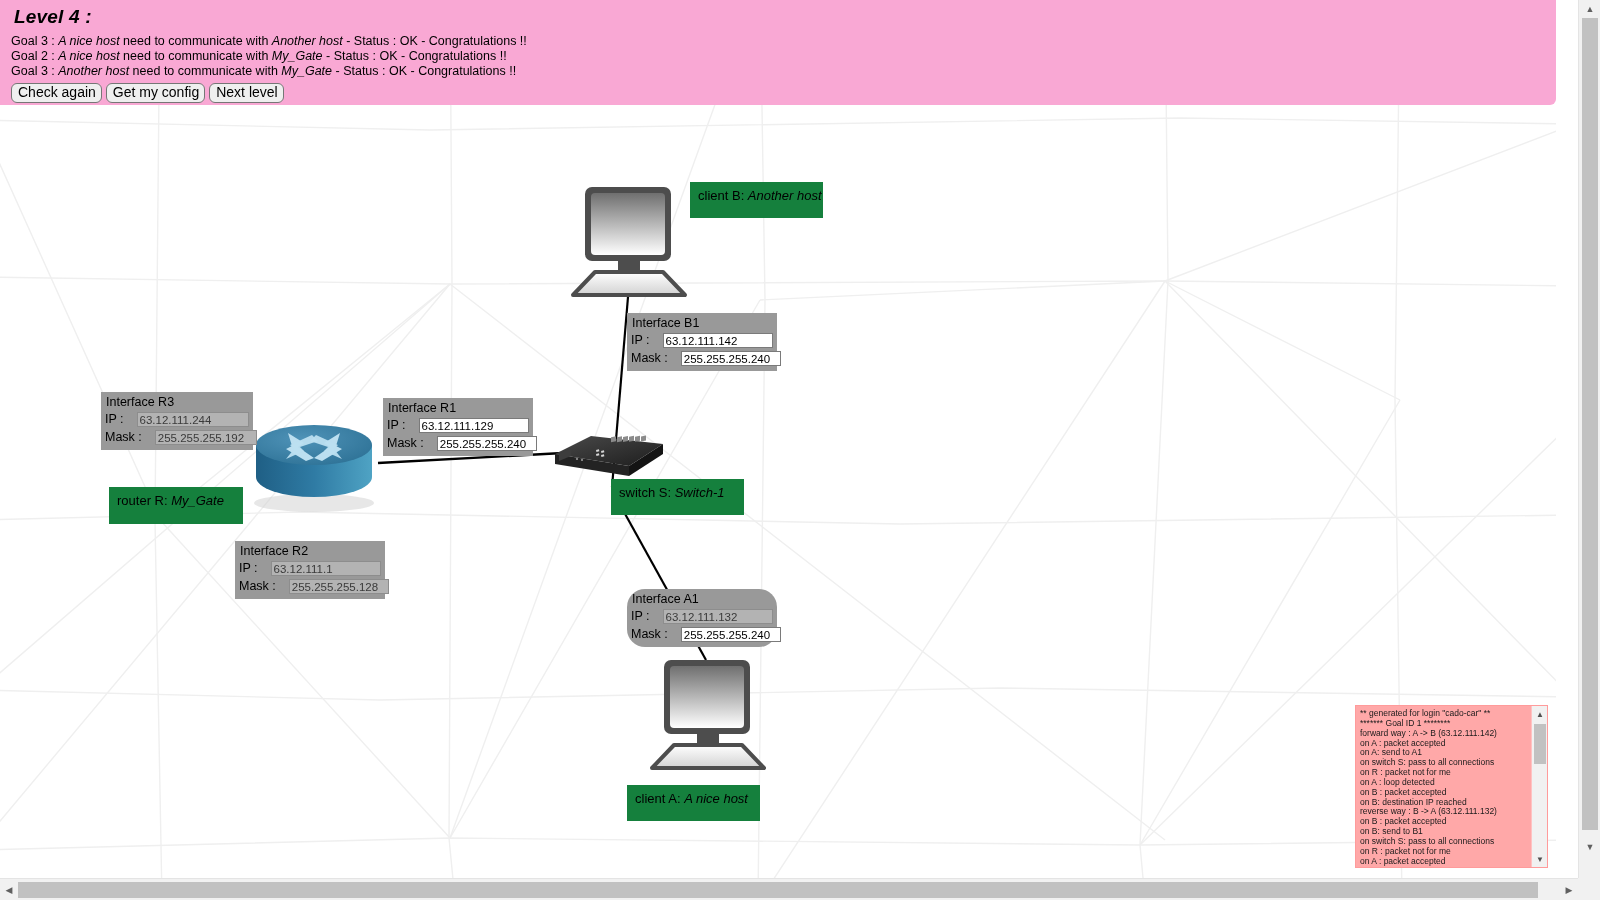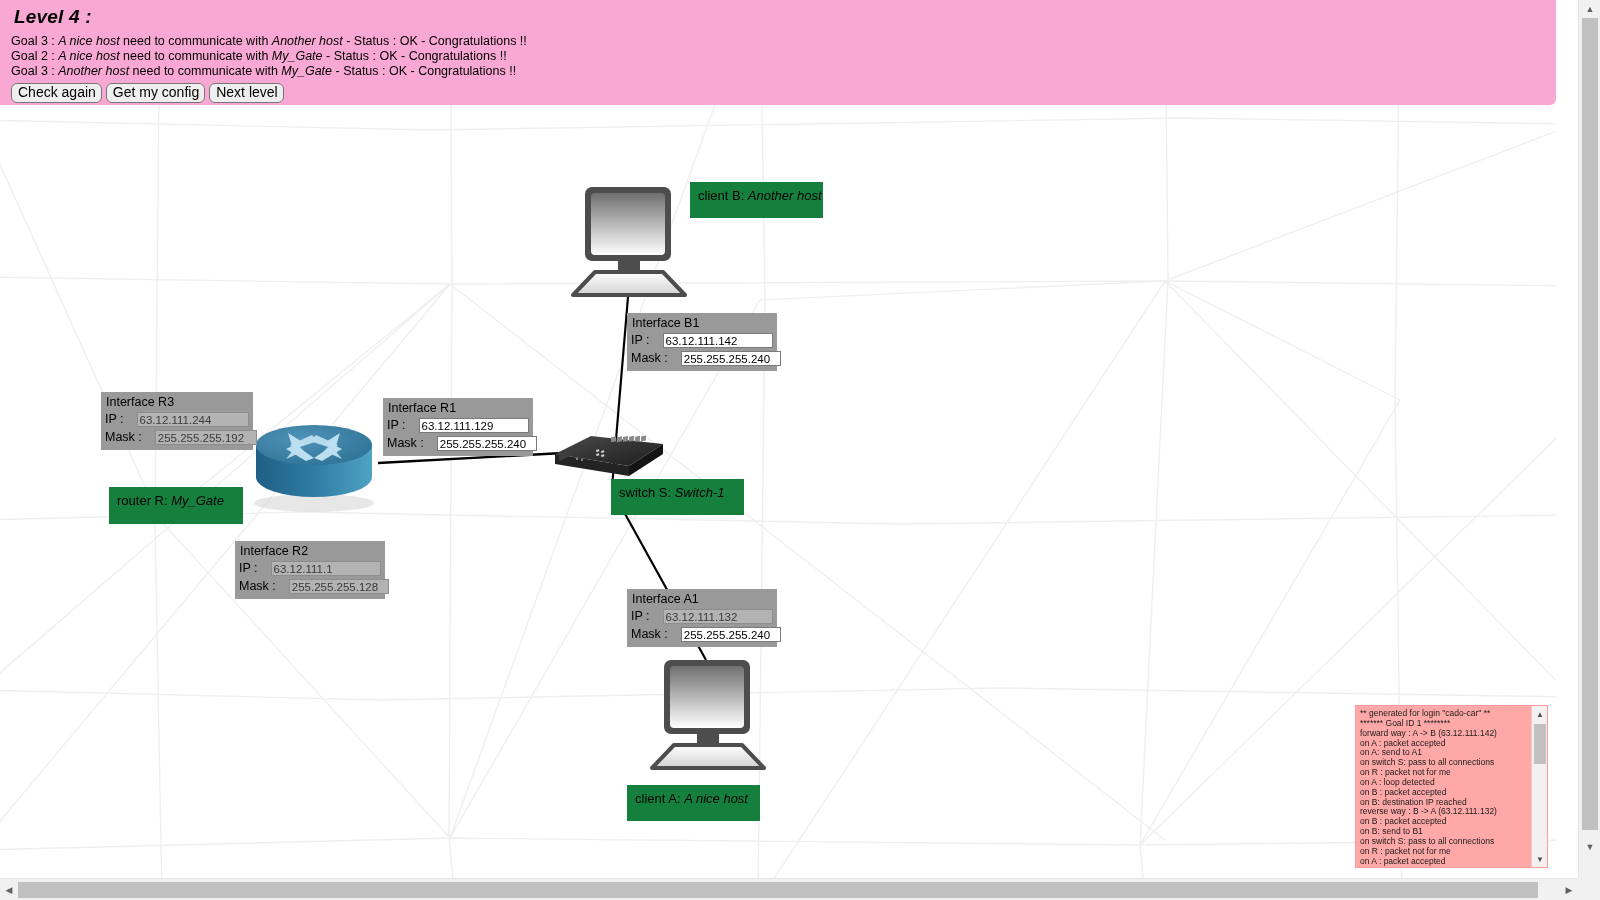--- a/index.html
+++ b/index.html
@@ -366,21 +366,21 @@
     <div class="iface-row">
       <span class="lbl">IP :</span>
       <input style="width: 110px;" value="63.12.111.142">
     </div>
     <div class="iface-row">
       <span class="lbl">Mask :</span>
       <input style="width: 100px;" value="255.255.255.240">
     </div>
   </div>
 
-  <div class="iface-box" style="left:627px; top:589px; width:150px;">
+  <div class="iface-box" style="left:627px; top:589px; width:150px;border-radius:18px;">
     <div class="iface-title">Interface A1</div>
     <div class="iface-row">
       <span class="lbl">IP :</span>
       <input class="ro" readonly="" style="width: 110px;" value="63.12.111.132">
     </div>
     <div class="iface-row">
       <span class="lbl">Mask :</span>
       <input style="width: 100px;" value="255.255.255.240">
     </div>
   </div>

